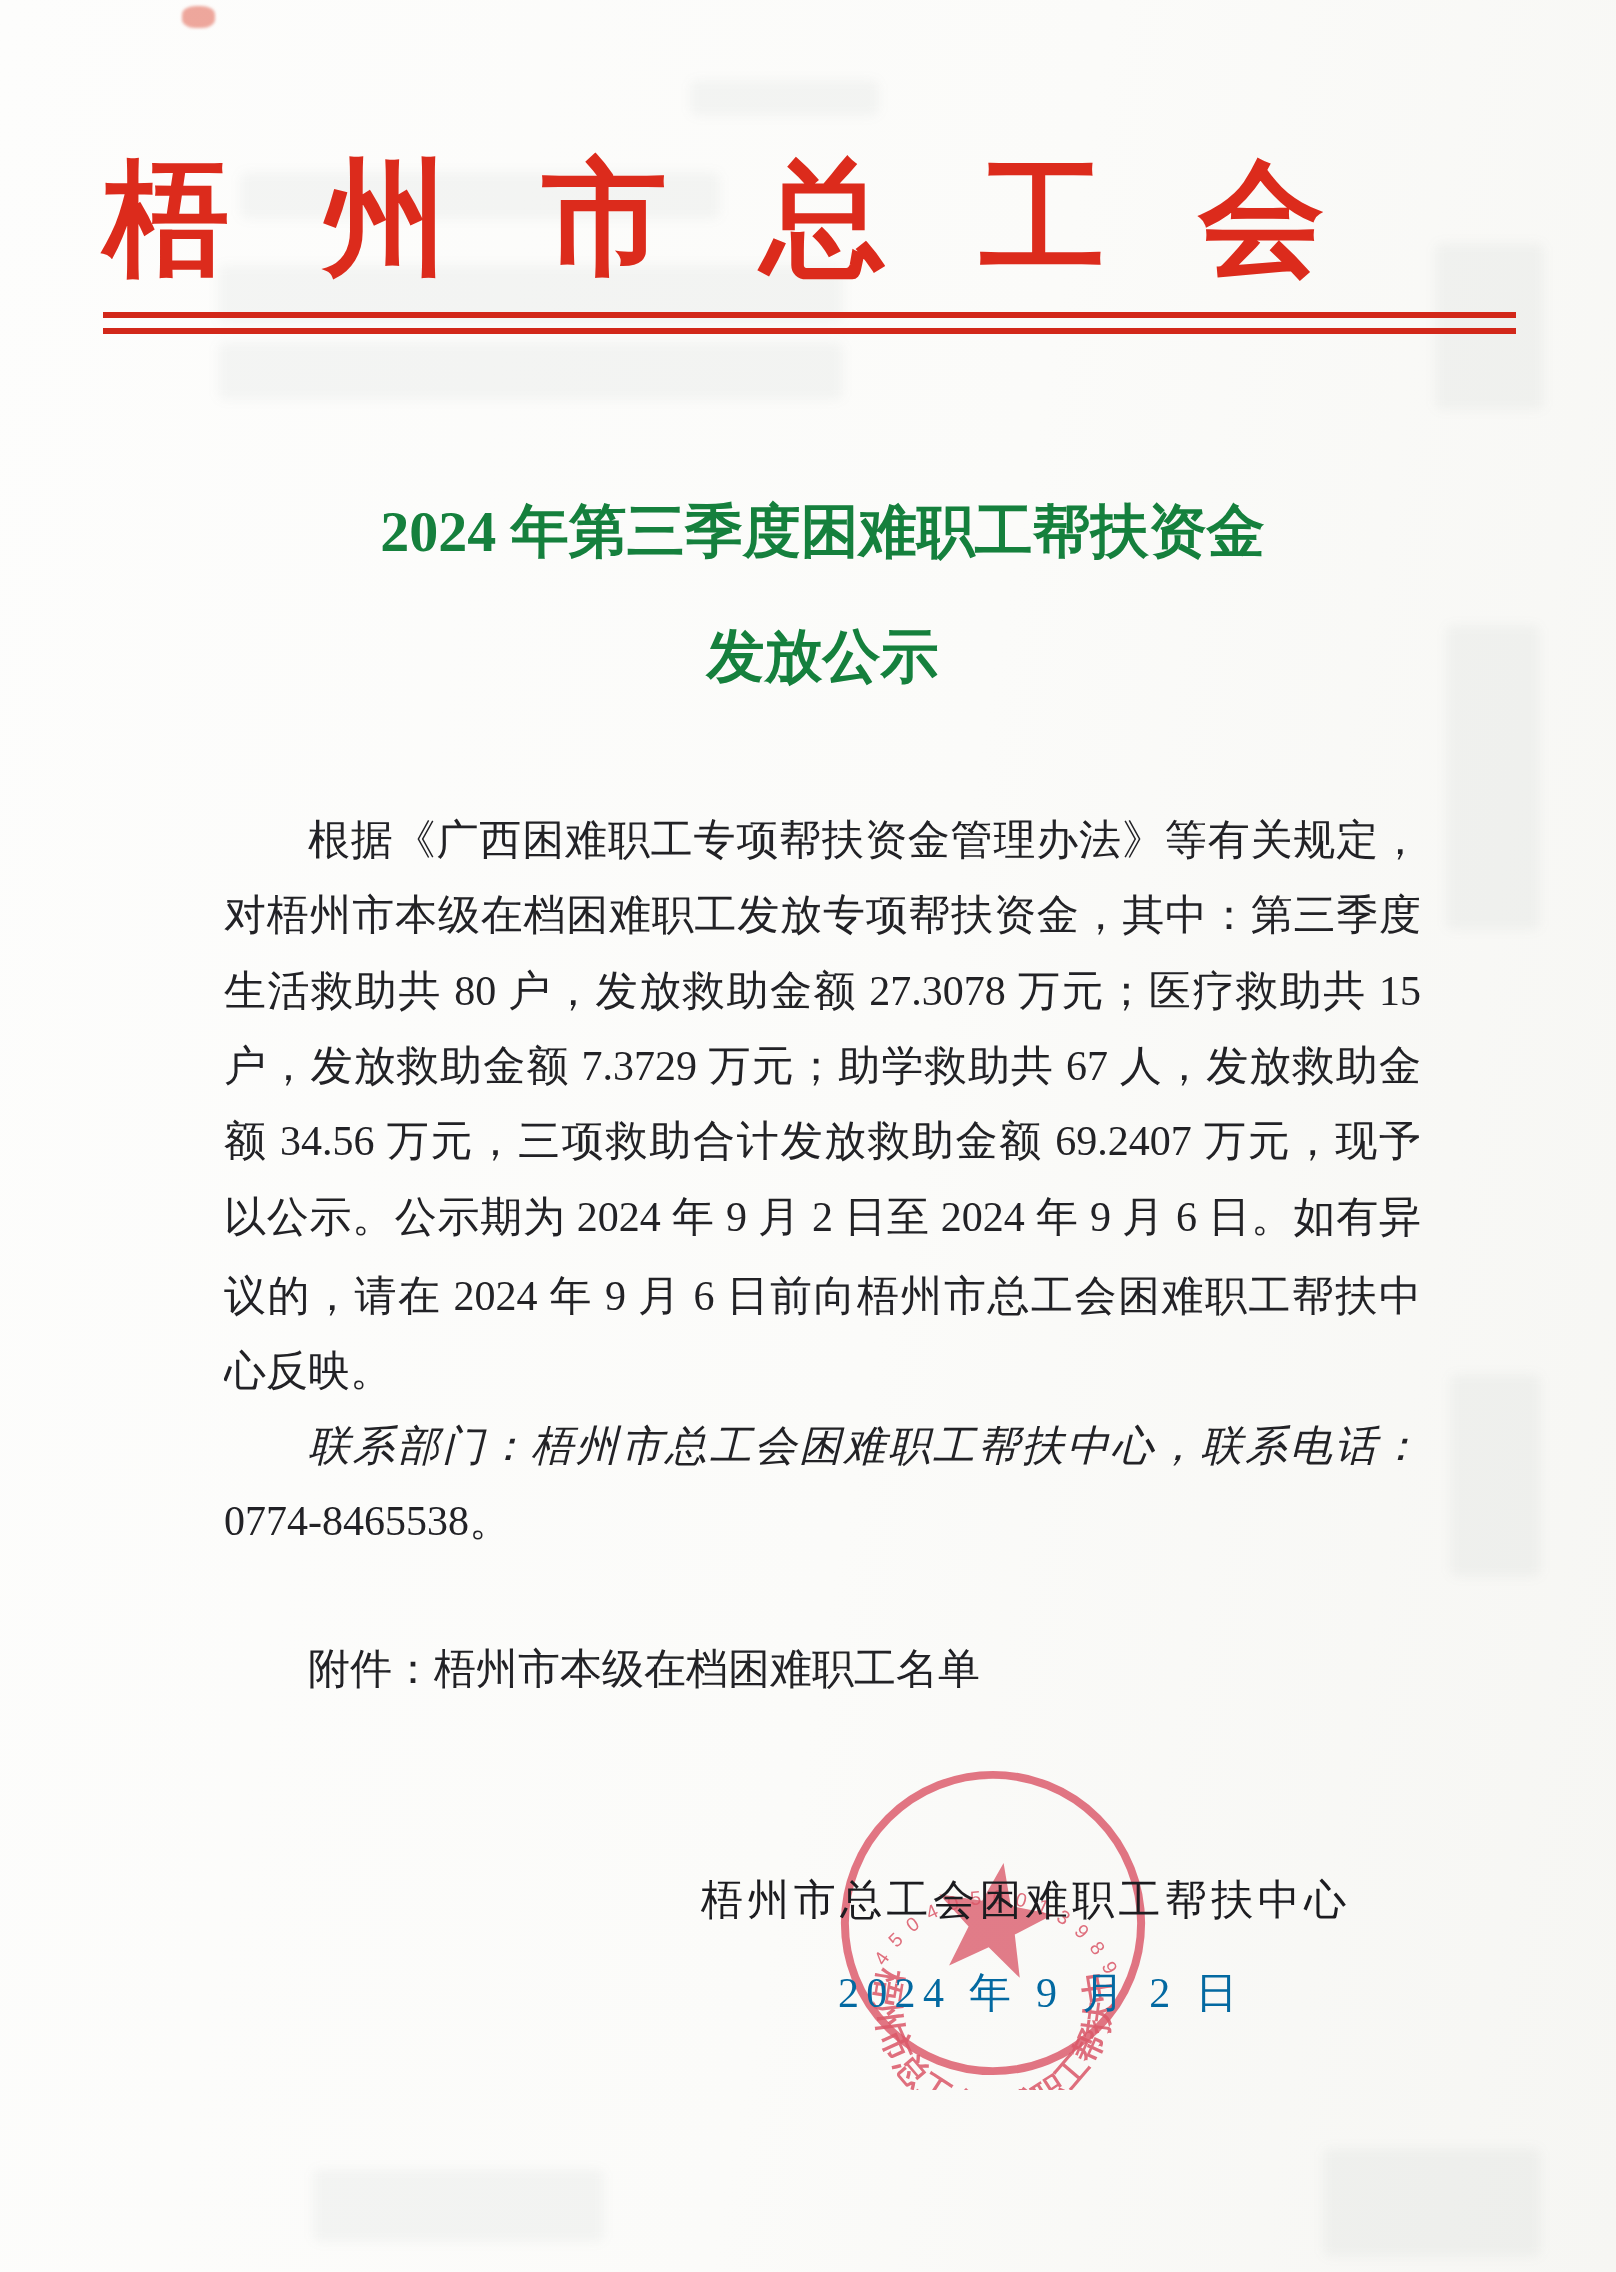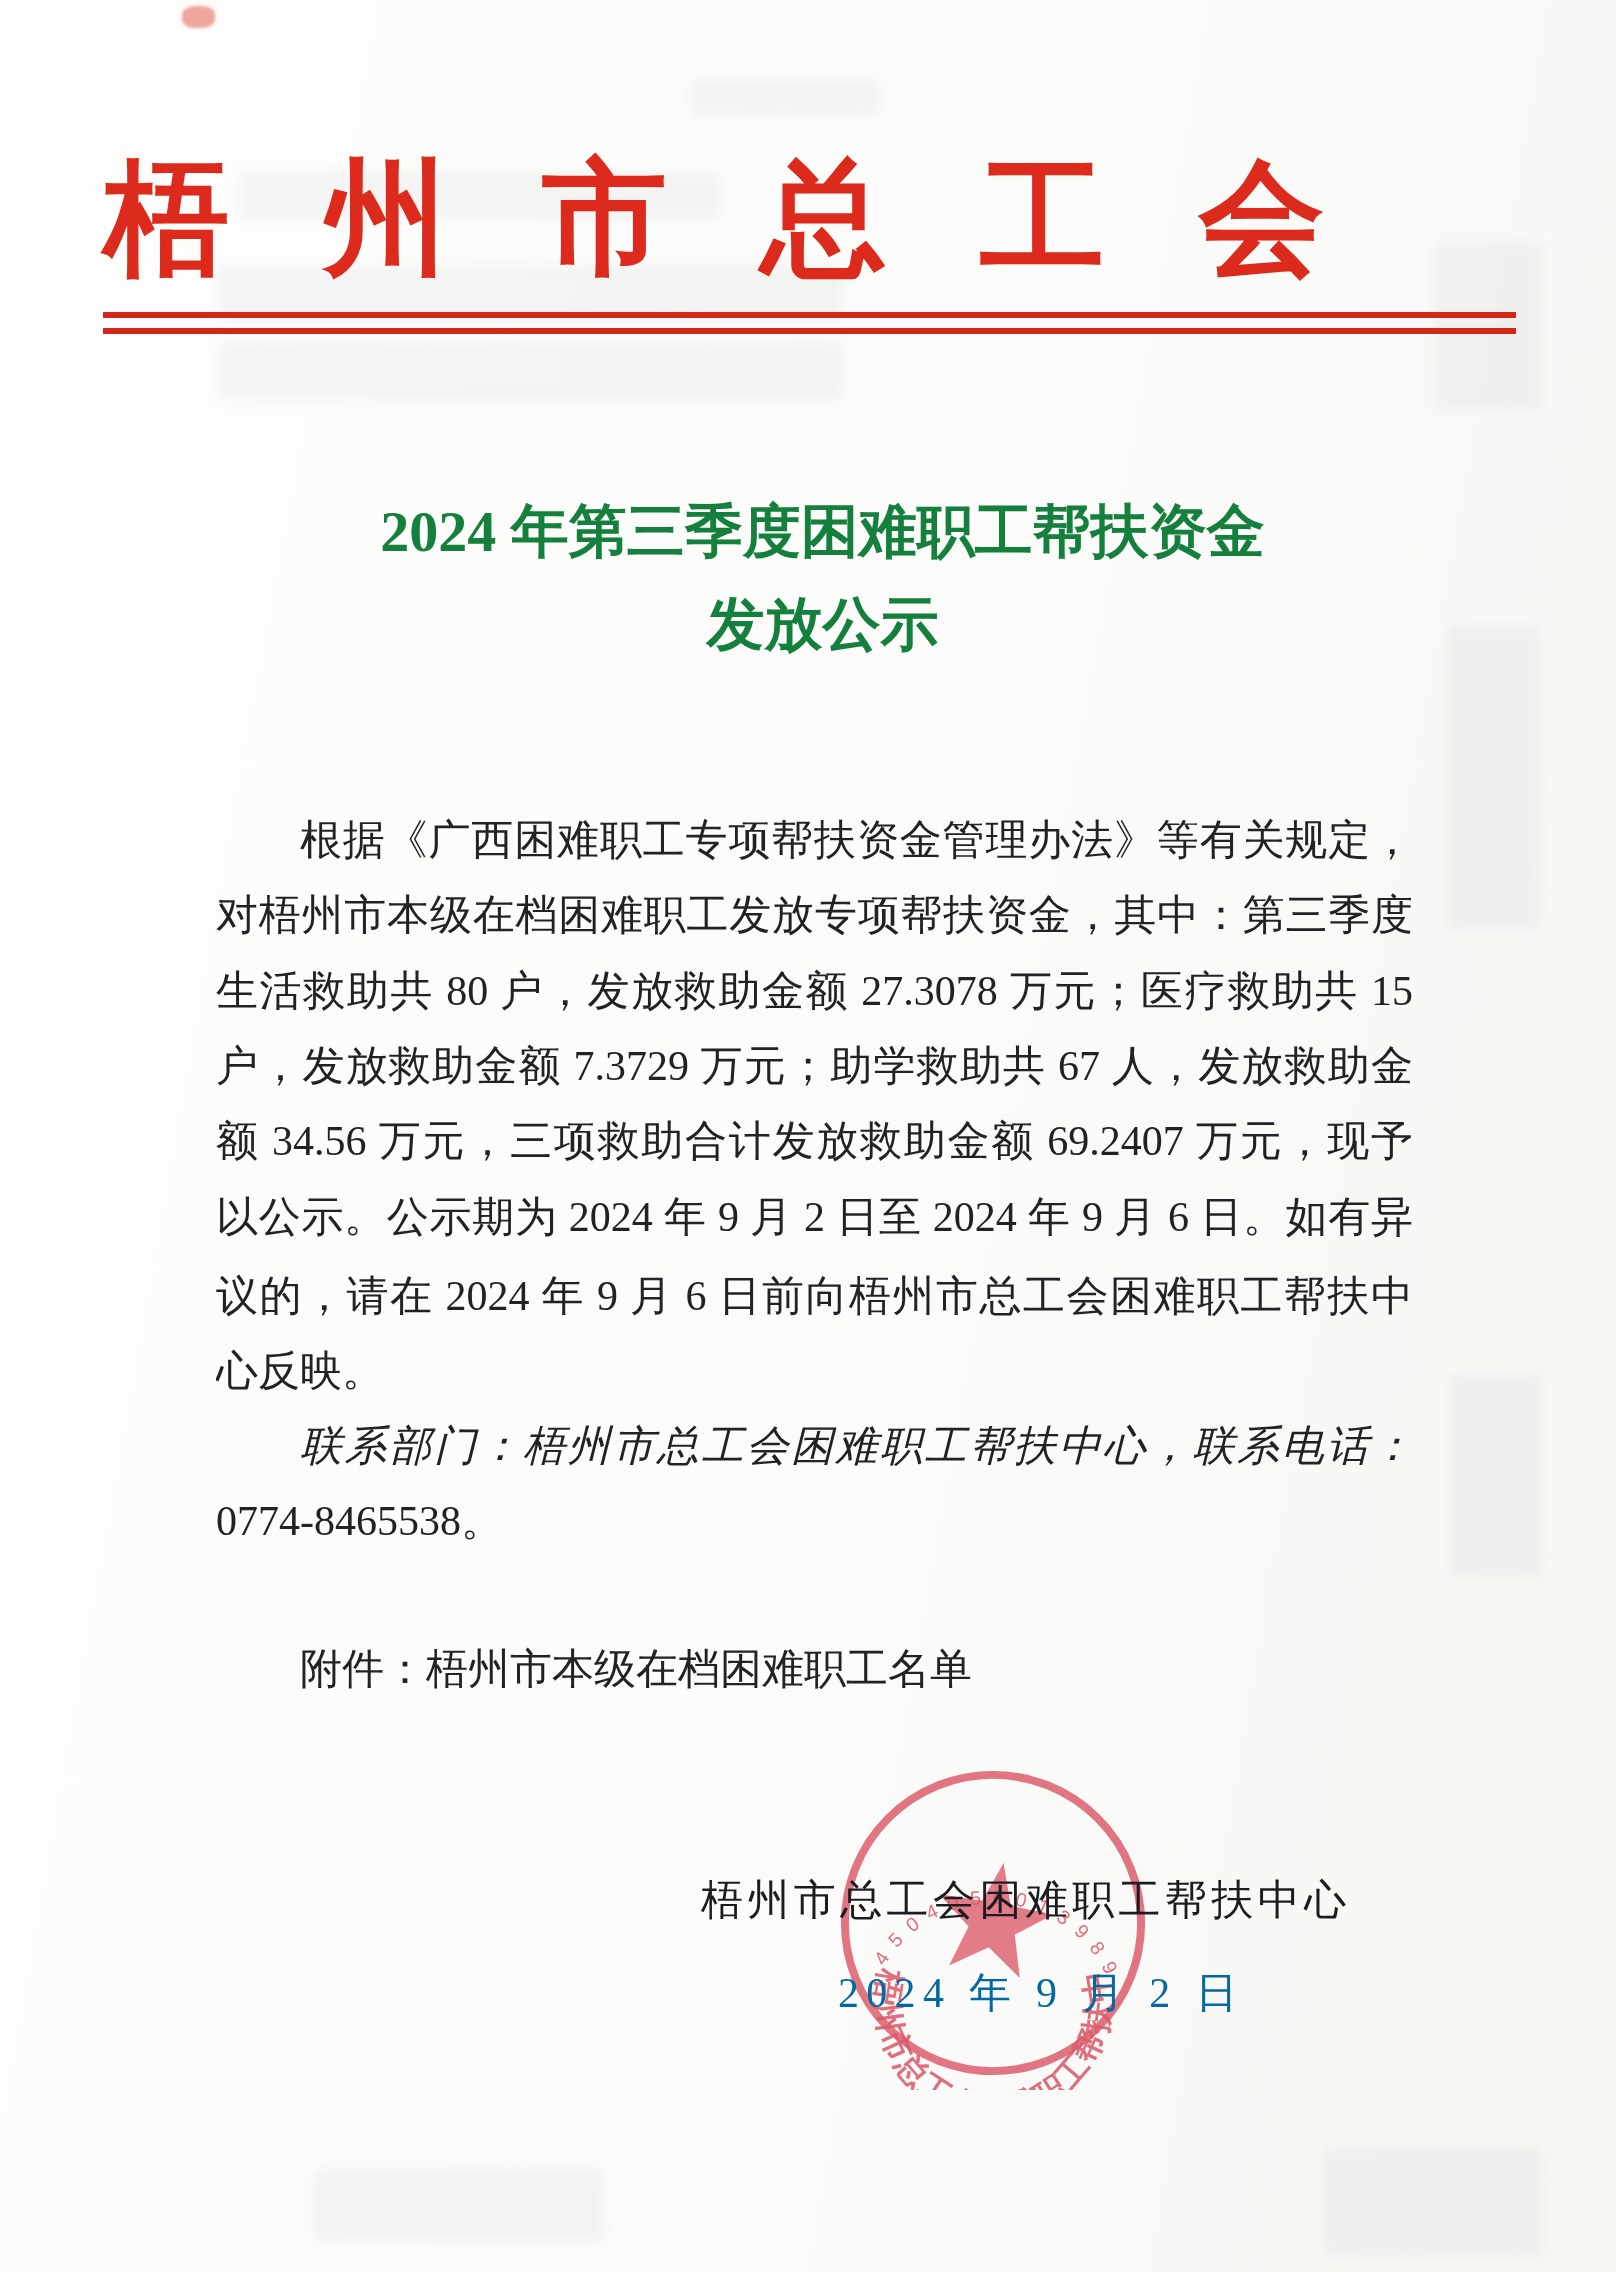--- a/index.html
+++ b/index.html
@@ -23,24 +23,24 @@
   }
   .red-line{position:absolute;left:103px;width:1413px;background:#d2281a;}
   .red-line.l1{top:312px;height:5.8px;}
   .red-line.l2{top:328px;height:5.8px;}
   
   .doc-title{
     position:absolute;left:224px;width:1197px;text-align:center;
     font-size:58px;font-weight:bold;line-height:1.15;color:#15803d;
   }
   .doc-title.t1{top:499px;}
-  .doc-title.t2{top:592px;}
+  .doc-title.t2{top:624px;}
   
   .body-line{
-    position:absolute;left:216px;width:1197px;height:63px;
+    position:absolute;left:224px;width:1197px;height:63px;
     font-size:42px;line-height:55px;overflow:hidden;
     color:#222226;
   }
   .jst{text-align:justify;text-align-last:justify;}
   .ind{text-indent:84px;}
   
   .sig-org{
     position:absolute;top:1872px;left:701px;z-index:3;
     font-size:42px;letter-spacing:4.4px;white-space:nowrap;color:#1c1c20;
   }

